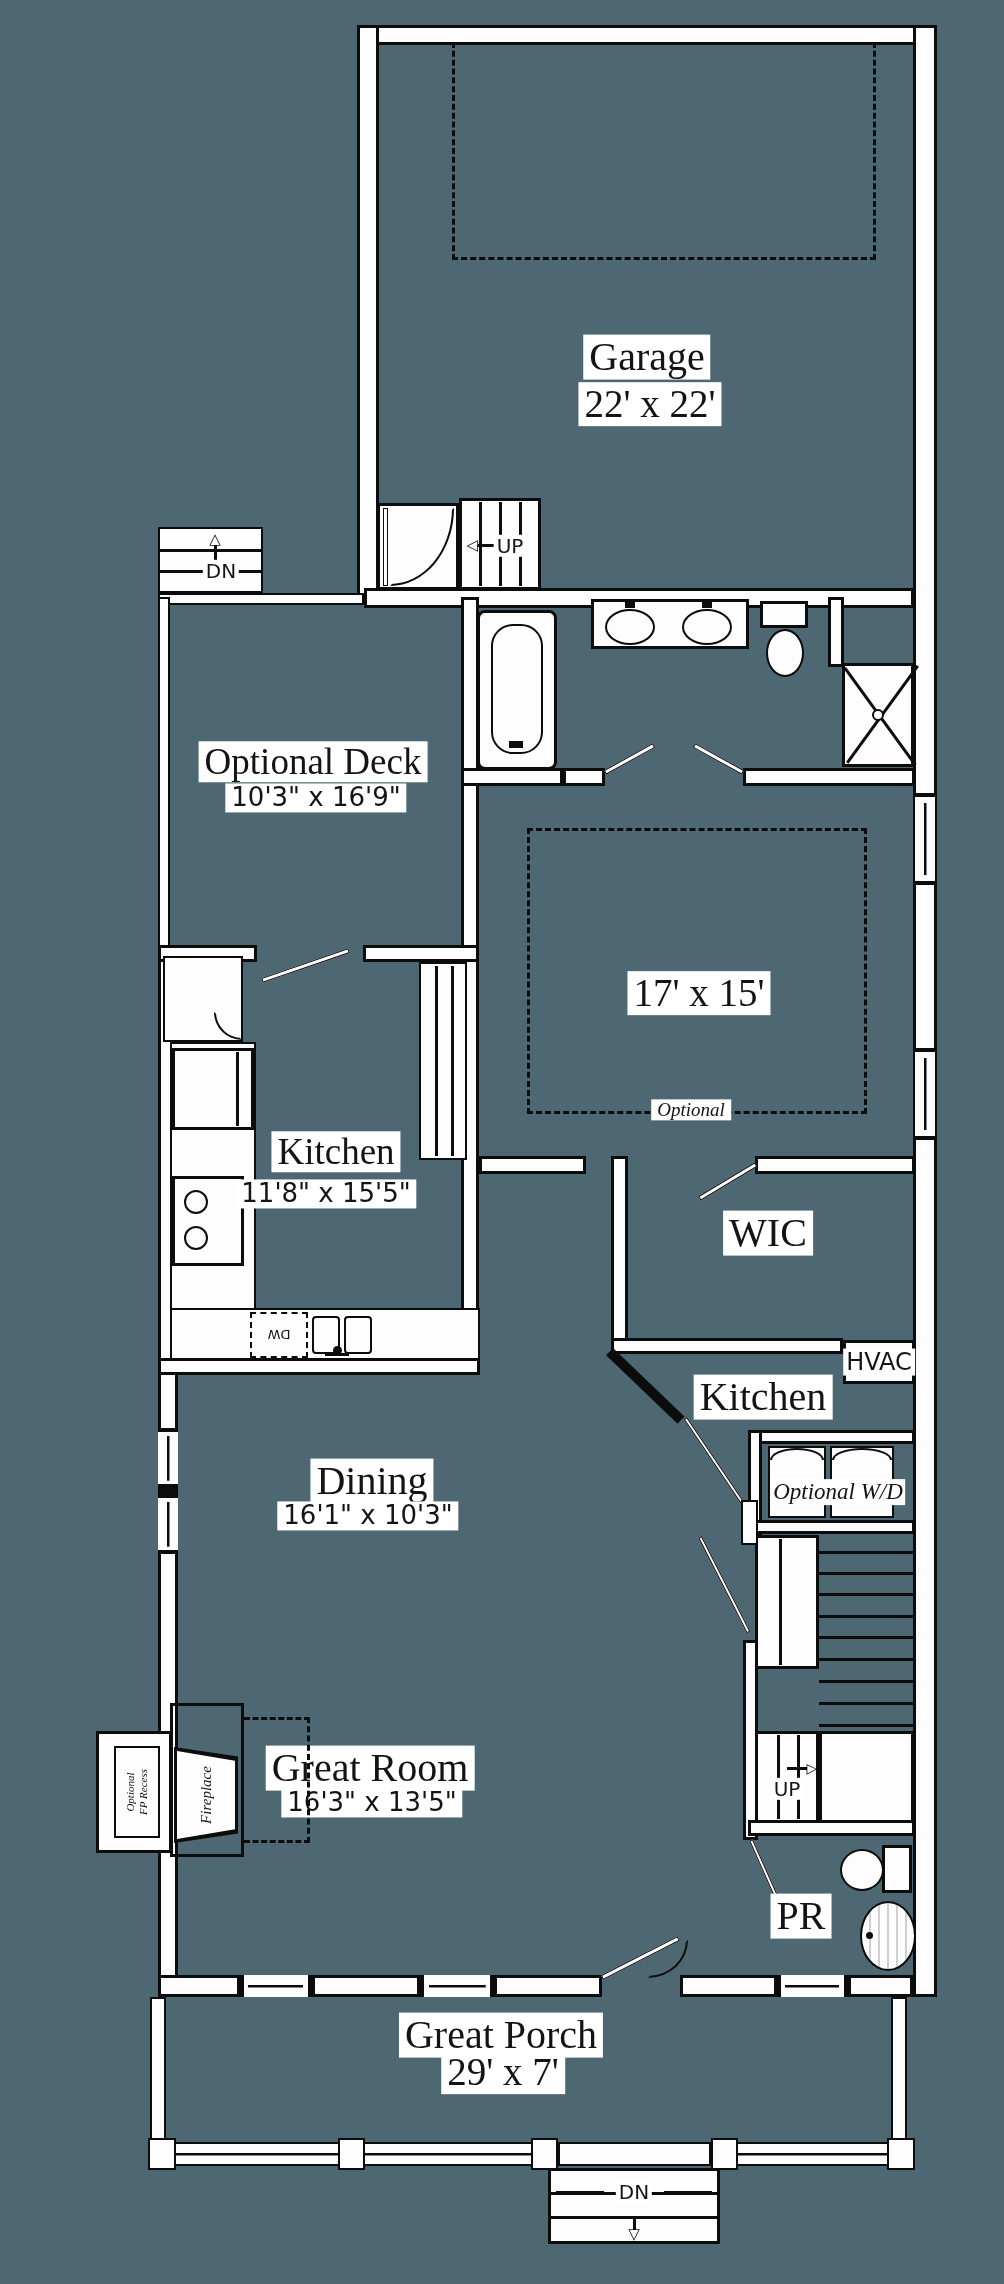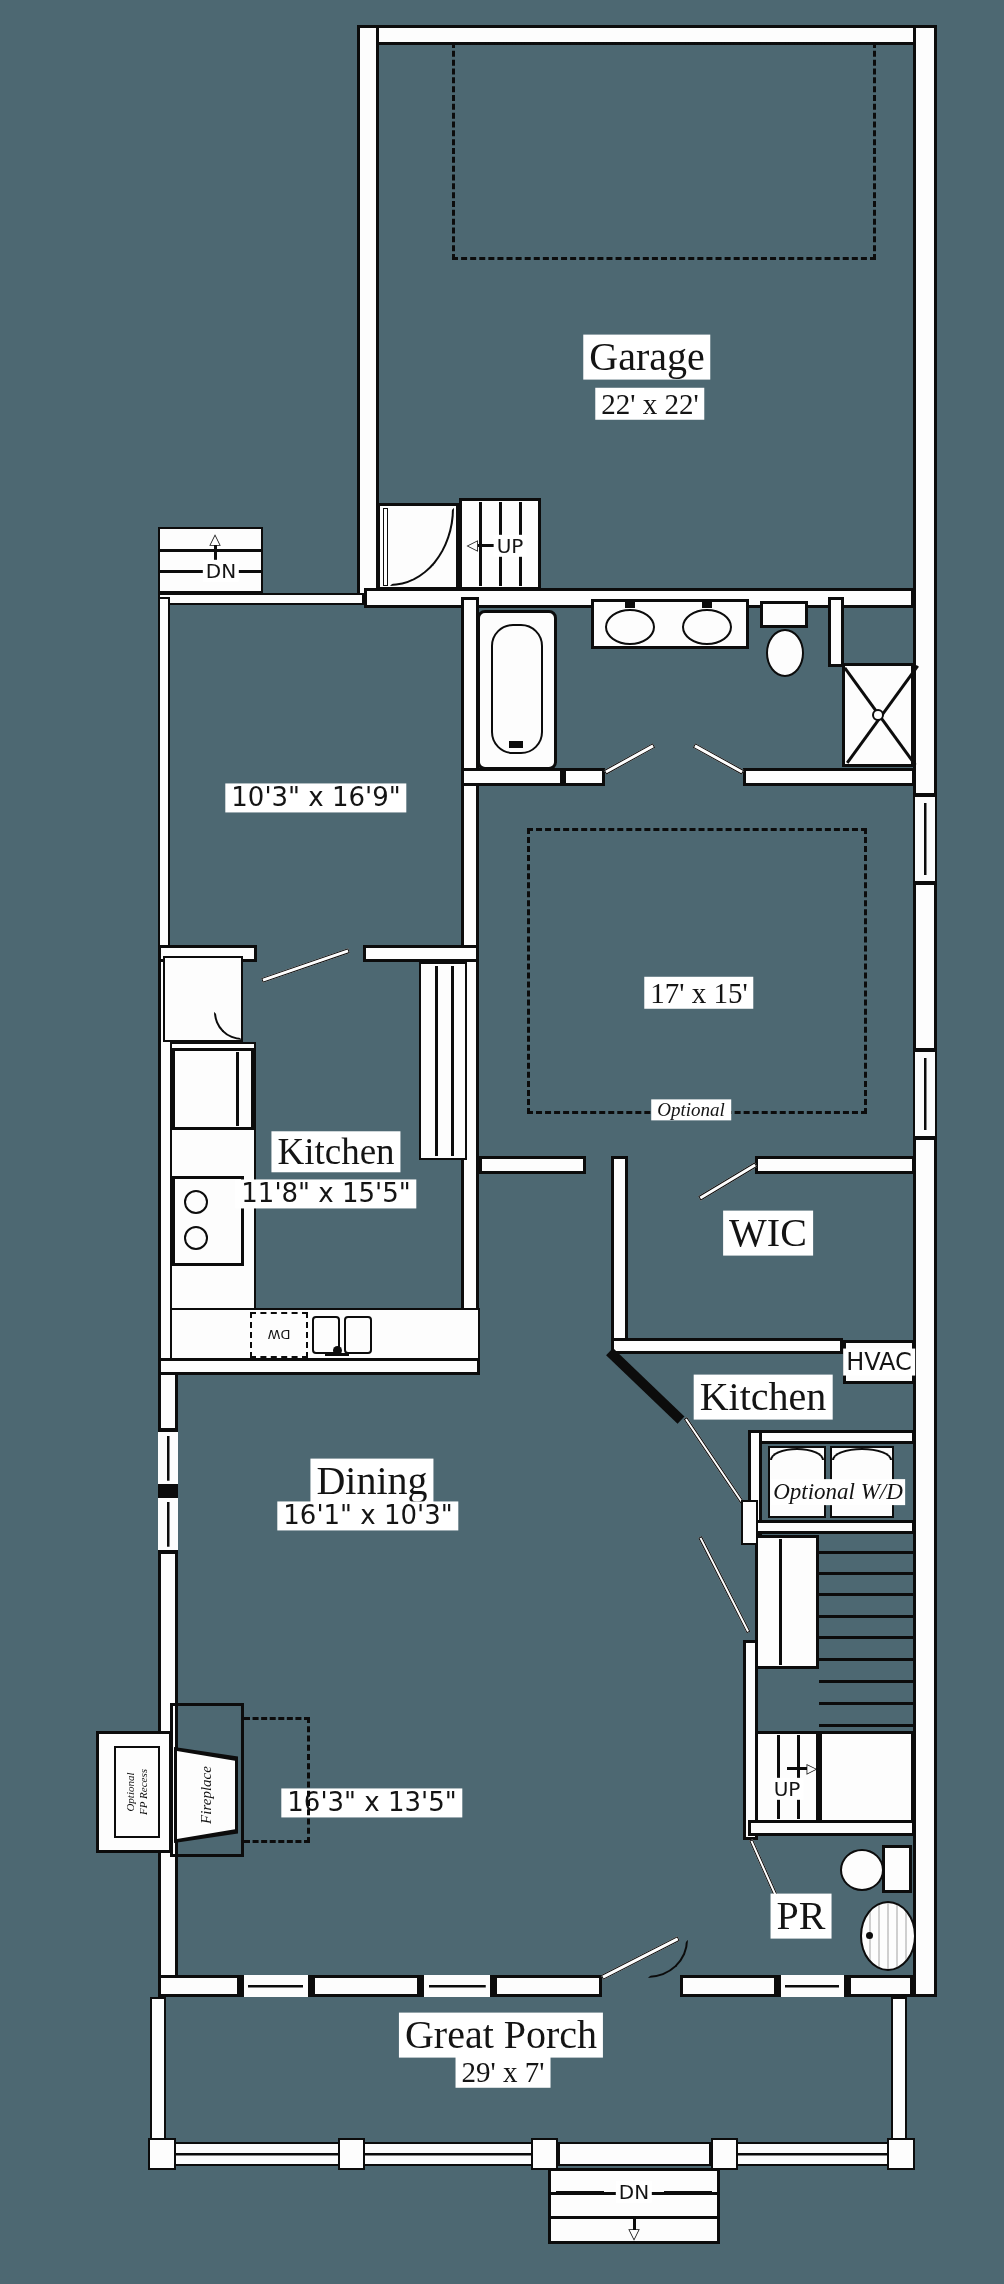--- a/index.html
+++ b/index.html
@@ -25,21 +25,21 @@
          background-image:linear-gradient(#0c0c0c,#0c0c0c);background-size:86% 2.5px;
          background-position:center;background-repeat:no-repeat}
   .rail{background-color:#fdfdfd;border-top:2.5px solid #0c0c0c;border-bottom:2.5px solid #0c0c0c;
         background-image:linear-gradient(#0c0c0c,#0c0c0c);background-size:100% 2.5px;
         background-position:center;background-repeat:no-repeat}
   .lid{border:2.5px solid #0c0c0c;border-bottom:none;border-radius:50% 50% 0 0/100% 100% 0 0;background:transparent}
   .lbl{position:absolute;transform:translate(-50%,-50%);background:#fff;color:#141414;
        white-space:nowrap;text-align:center;line-height:1.12;padding:0 6px}
   .name{font-family:"Liberation Serif","DejaVu Serif",serif;font-size:40px}
   .name-sm{font-family:"Liberation Serif","DejaVu Serif",serif;font-size:37px}
-  .dim-serif{font-family:"Liberation Serif","DejaVu Serif",serif;font-size:29px}
+  .dim-serif{font-family:"Liberation Serif","DejaVu Serif",serif;font-size:39px}
   .dim-sans{font-family:"DejaVu Sans",sans-serif;font-size:26px}
   .tiny{font-family:"DejaVu Sans",sans-serif;font-size:20px;padding:0 3px}
   .it{font-family:"Liberation Serif","DejaVu Serif",serif;font-style:italic}
   .nobg{background:transparent}
   .tri{position:absolute;transform:translate(-50%,-50%);color:#0c0c0c;background:transparent;
        font-family:"DejaVu Sans",sans-serif}
 </style>
 </head>
 <body>
 
@@ -179,27 +179,29 @@
   <div class="abs wall wt" style="left:344px;top:1316px;width:28px;height:38px;border-radius:4px"></div>
   <div class="abs dot" style="left:333px;top:1346px;width:9px;height:9px"></div>
   <div class="abs blk" style="left:325px;top:1353px;width:24px;height:3px"></div>
   <div class="abs wall" style="left:158px;top:1358px;width:322px;height:17px"></div>
   <div class="abs wall wt" style="left:419px;top:962px;width:48px;height:198px"></div>
   <div class="abs lv" style="left:435px;top:966px;height:190px"></div>
   <div class="abs lv" style="left:451px;top:966px;height:190px"></div>
   <div class="lbl name-sm" style="left:336px;top:1152px">Kitchen</div>
   <div class="lbl dim-sans" style="left:326px;top:1194px">11'8" x 15'5"</div>
 
+  <div class="lbl name-sm" style="left:313px;top:762px">Optional Deck</div>
   <div class="lbl dim-sans" style="left:316px;top:798px">10'3" x 16'9"</div>
 
   <div class="lbl name" style="left:647px;top:357px">Garage</div>
   <div class="lbl dim-serif" style="left:650px;top:404px">22' x 22'</div>
 
   <div class="lbl name" style="left:372px;top:1481px">Dining</div>
   <div class="lbl dim-sans" style="left:368px;top:1516px">16'1" x 10'3"</div>
+  <div class="lbl name" style="left:370px;top:1768px">Great Room</div>
   <div class="lbl dim-sans" style="left:372px;top:1803px">16'3" x 13'5"</div>
 
   <div class="abs wall" style="left:96px;top:1731px;width:76px;height:122px"></div>
   <div class="abs wall wt" style="left:114px;top:1746px;width:46px;height:92px"></div>
   <div class="abs" style="left:137px;top:1792px;width:0;height:0">
     <div class="lbl it nobg" style="left:0;top:0;font-size:11px;transform:translate(-50%,-50%) rotate(-90deg);line-height:1.2">
       <span>Optional</span><br>
       <span>FP Recess</span>
     </div>
   </div>

